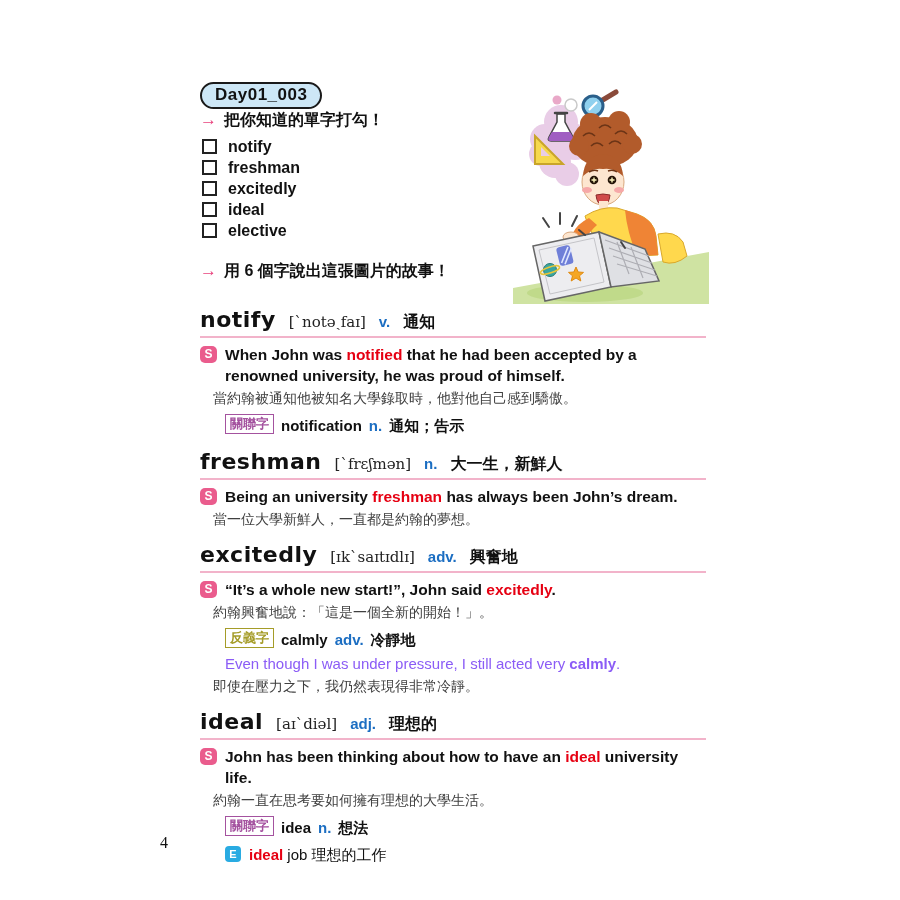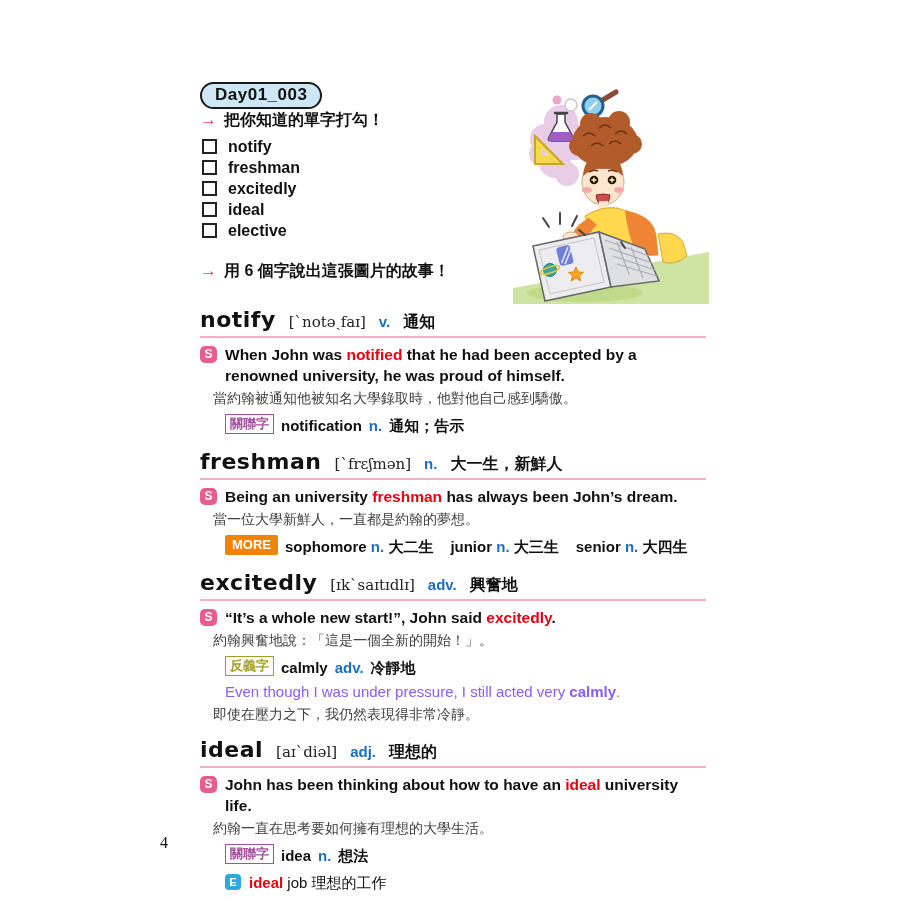--- a/index.html
+++ b/index.html
@@ -132,38 +132,20 @@
         <span class="phon">[ˋfrɛʃmən]</span>
         <span class="pos">n.</span>
         <span class="meaning">大一生，新鮮人</span>
       </div>
       <hr class="rule">
       <div class="sent">
         <span class="s-badge">S</span>
         <p class="stext"><span>Being an university </span><b class="hl">freshman</b><span> has always been John’s dream.</span></p>
       </div>
       <div class="trans">當一位大學新鮮人，一直都是約翰的夢想。</div>
-      <div class="tagline">
-        <span class="tag tag-more">MORE</span>
-        <span class="mi">
-          <span class="bw">sophomore</span>
-          <span class="pos">n.</span>
-          <span class="bw">大二生</span>
-        </span>
-        <span class="mi">
-          <span class="bw">junior</span>
-          <span class="pos">n.</span>
-          <span class="bw">大三生</span>
-        </span>
-        <span class="mi">
-          <span class="bw">senior</span>
-          <span class="pos">n.</span>
-          <span class="bw">大四生</span>
-        </span>
-      </div>
     </section>
 
     <section class="entry">
       <div class="headline">
         <span class="word">excitedly</span>
         <span class="phon">[ɪkˋsaɪtɪdlɪ]</span>
         <span class="pos">adv.</span>
         <span class="meaning">興奮地</span>
       </div>
       <hr class="rule">

